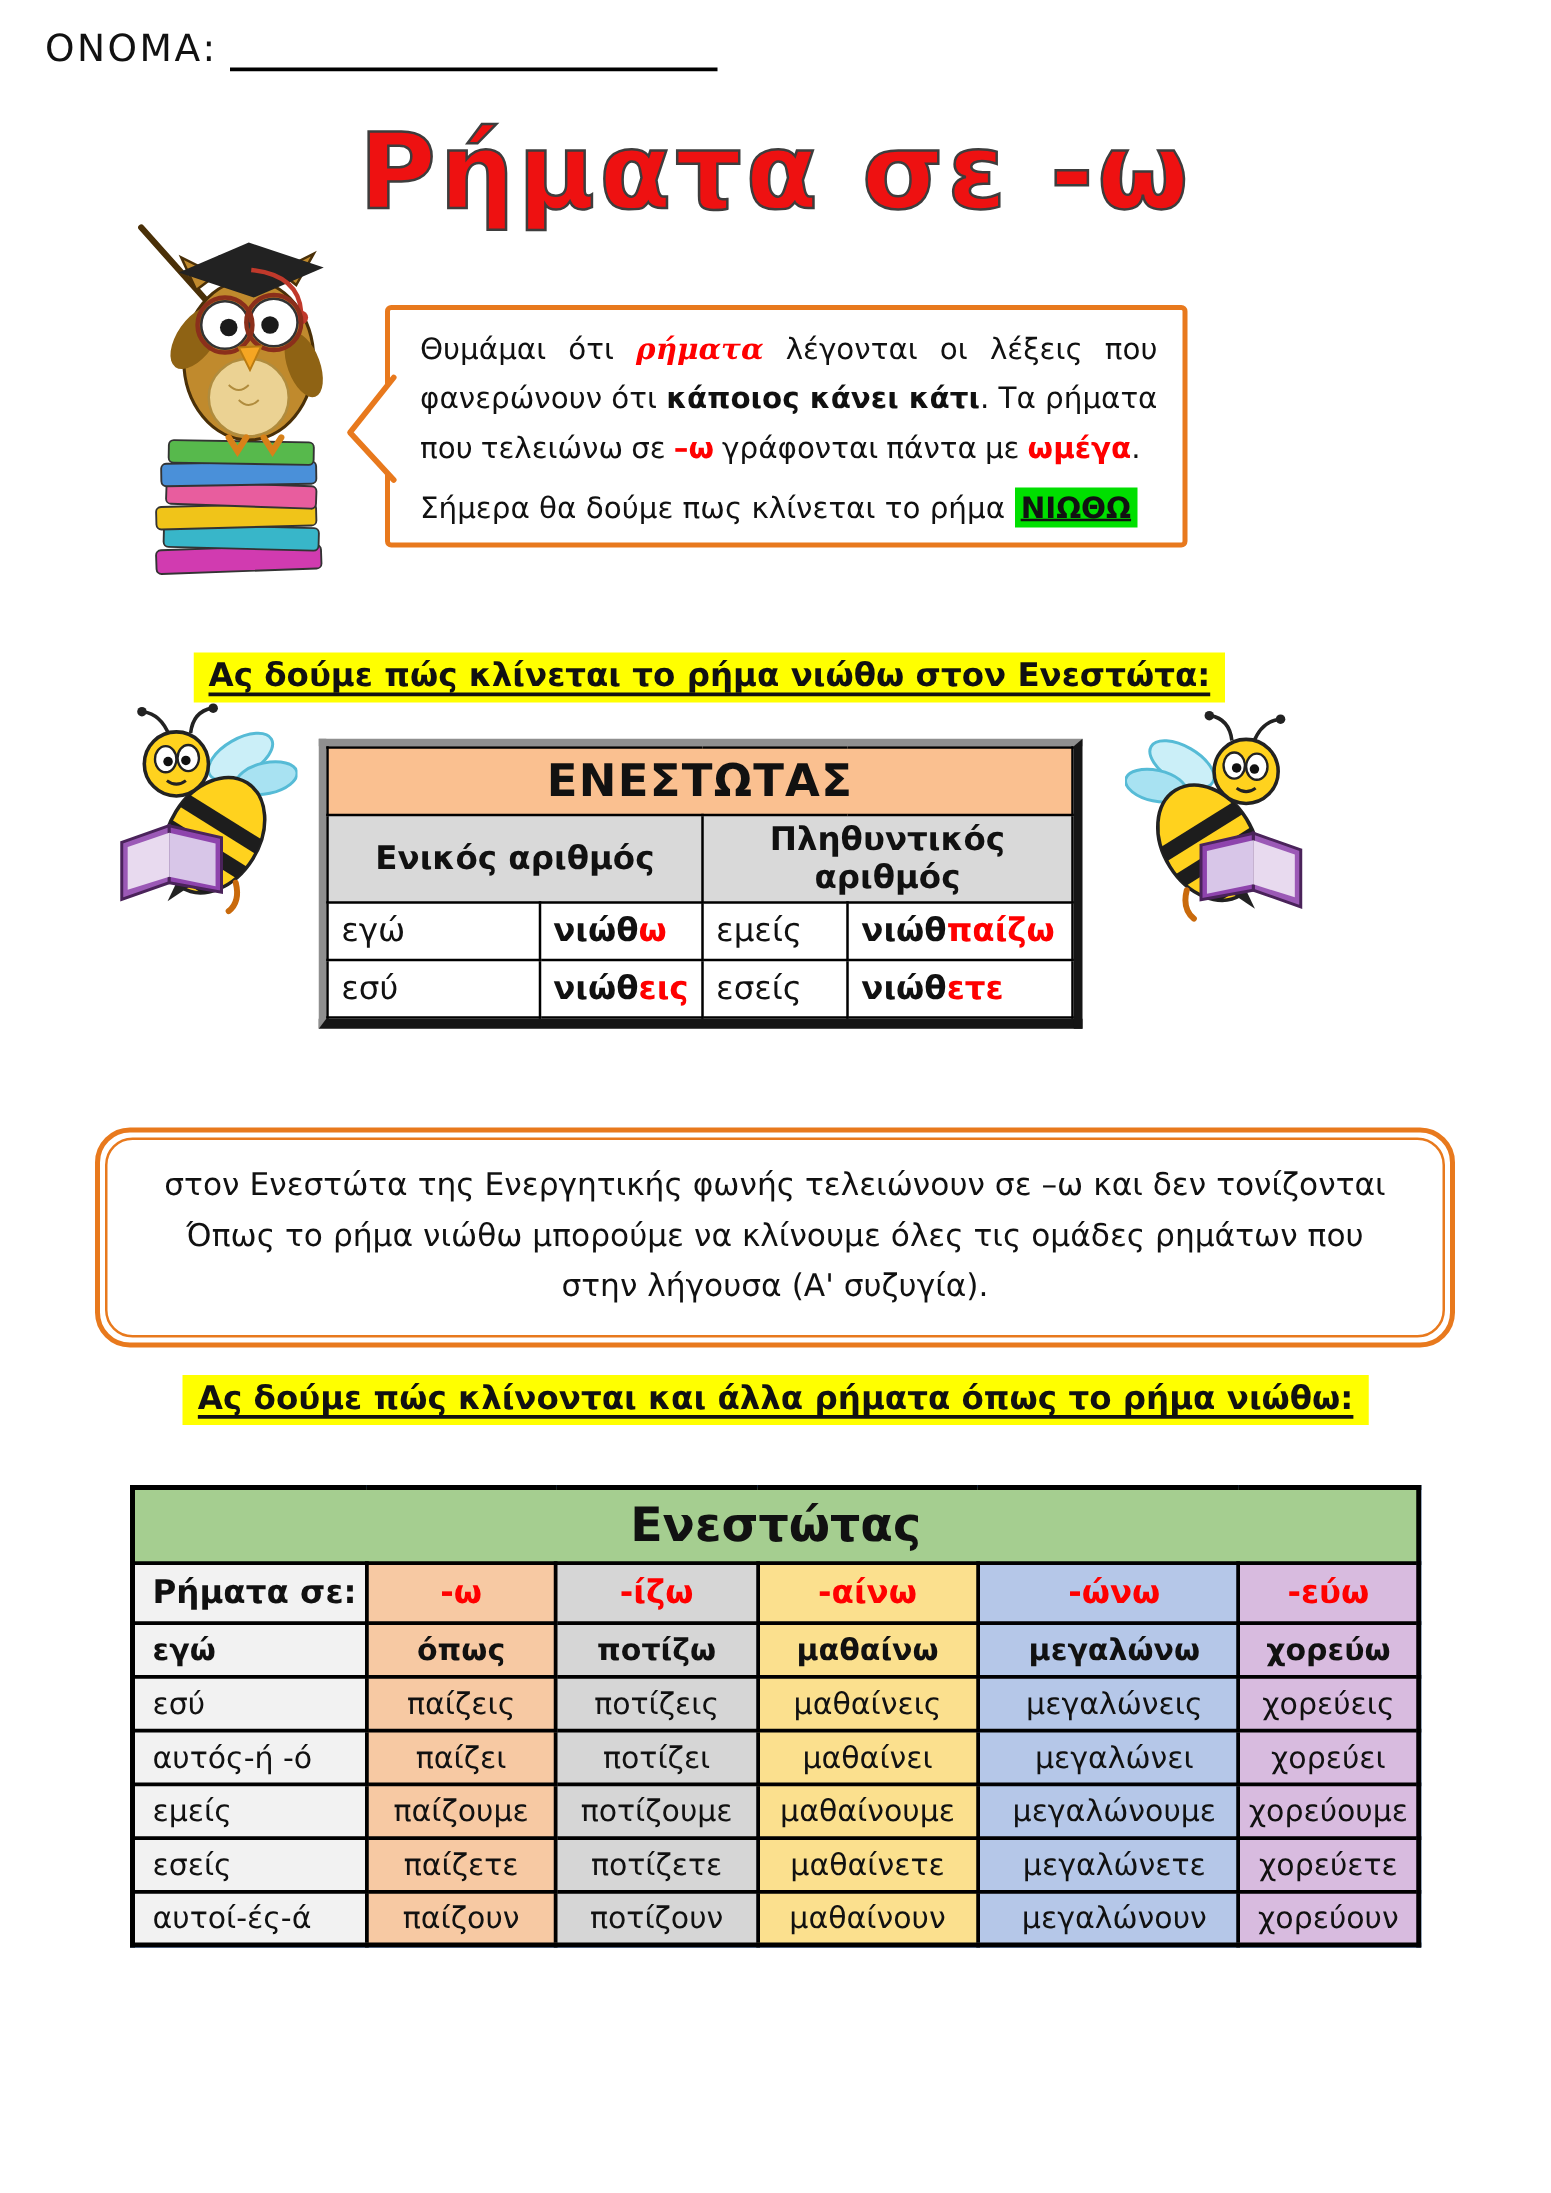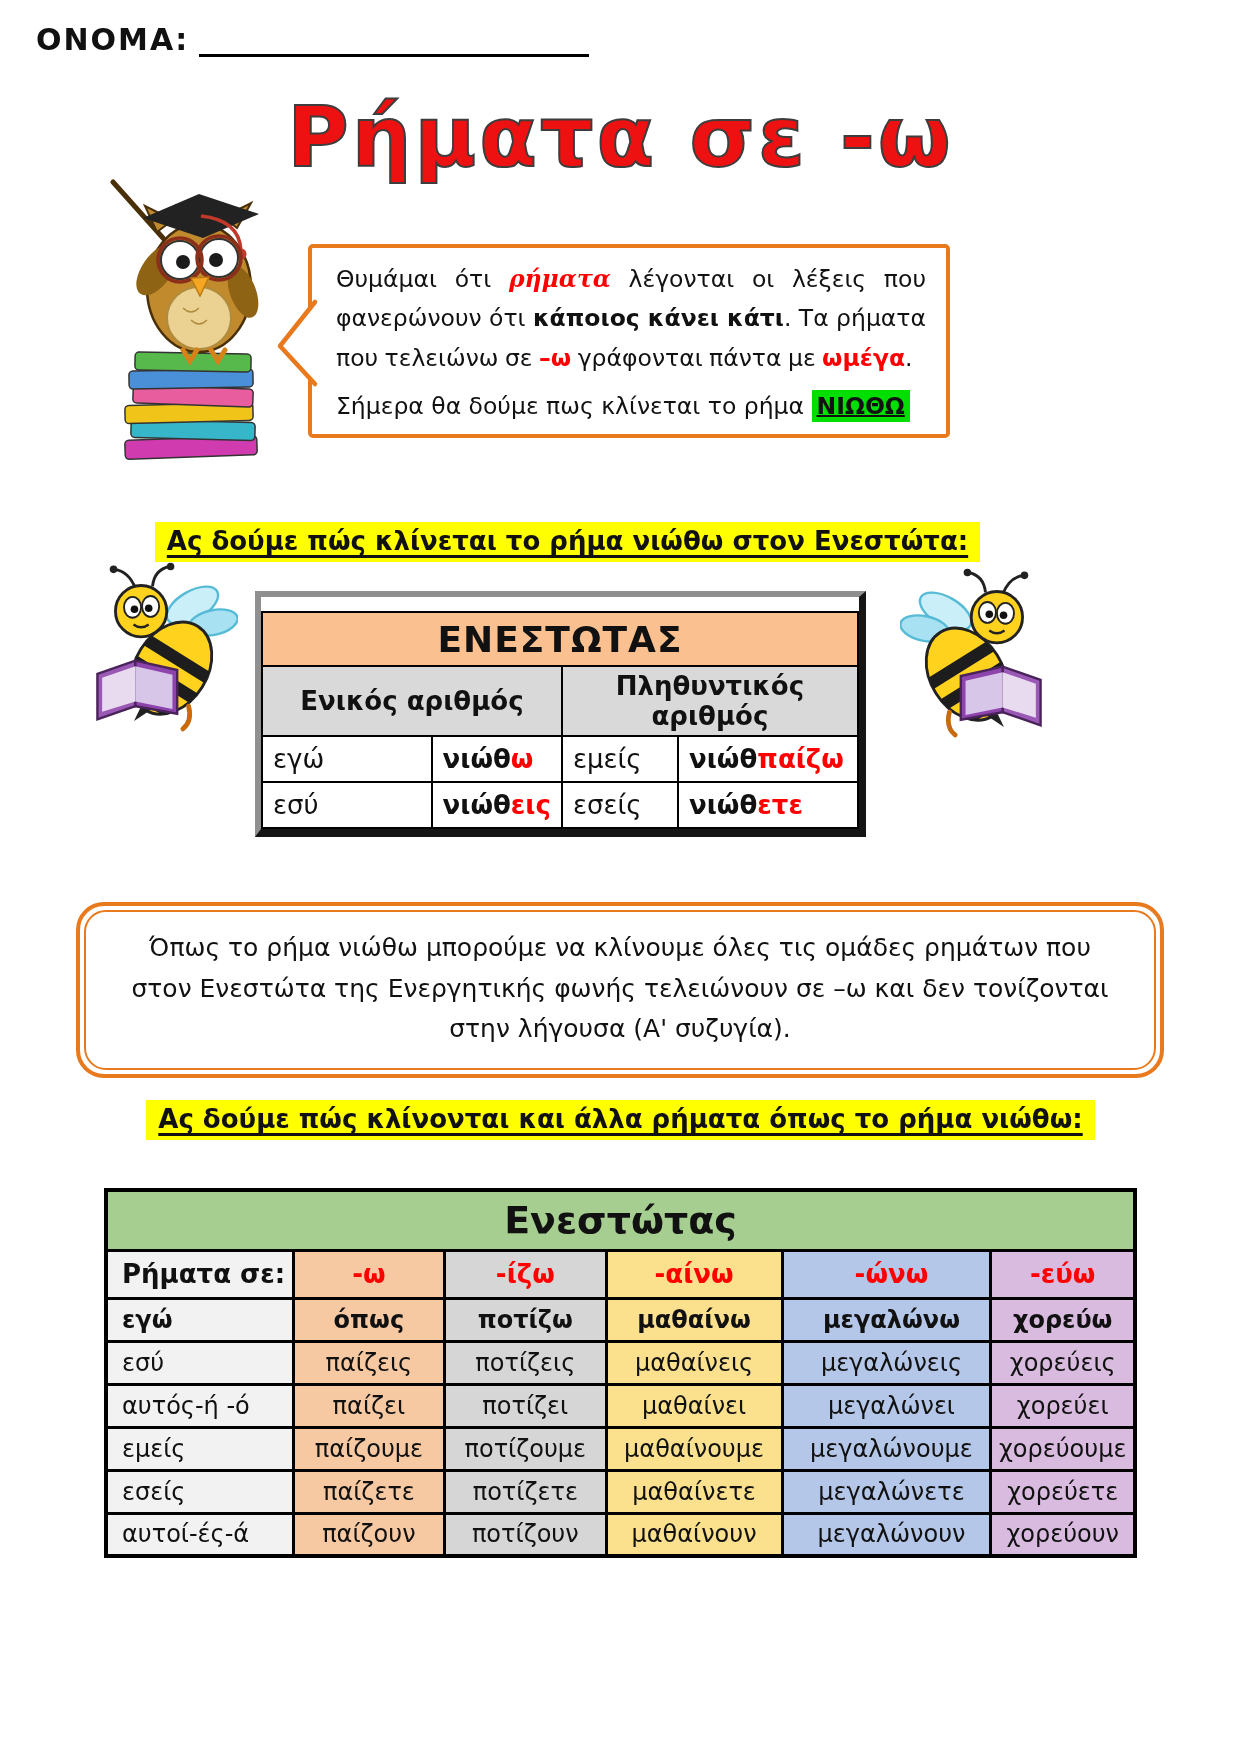--- a/index.html
+++ b/index.html
@@ -16,21 +16,21 @@
     --col-izo-bg:#D6D6D6;
     --col-aino-bg:#FBE08E;
     --col-ono-bg:#B5C7E8;
     --col-evo-bg:#D8BBDF;
   }
   html,body{margin:0;padding:0;background:#fff;}
   .page{position:relative;width:1241px;height:1754px;background:#fff;overflow:hidden;
         font-family:"DejaVu Sans",sans-serif;color:#111;}
 
   
-  .name-row{position:absolute;left:36px;top:20px;font-size:30px;font-weight:700;letter-spacing:2px;}
+  .name-row{position:absolute;left:36px;top:20px;font-size:30px;font-weight:400;letter-spacing:2px;}
   .name-blank{display:inline-block;width:390px;height:34px;border-bottom:3px solid #000;
               vertical-align:bottom;margin-left:10px;}
 
   
   .page-title{position:absolute;left:0;right:0;top:88px;text-align:center;
               font-size:84px;font-weight:700;letter-spacing:3px;color:var(--title-red);
               -webkit-text-stroke:2px #3d3d3d;}
 
   
   .owl{position:absolute;left:86px;top:166px;width:202px;height:300px;}
@@ -57,21 +57,21 @@
 
   
   .bee{position:absolute;width:152px;height:192px;}
   .bee-left{left:86px;top:556px;}
   .bee-right{left:900px;top:562px;transform:scaleX(-1);}
 
   
   .table1-frame{position:absolute;left:255px;top:591px;
                 border-top:6px solid #8f8f8f;border-left:6px solid #8f8f8f;
                 border-bottom:8px solid #151515;border-right:7px solid #151515;}
-  .table1{border-collapse:collapse;width:598px;background:#fff;margin-top:14px;}
+  .table1{border-collapse:collapse;width:598px;background:#fff;}
   .table1 td{border:2px solid #000;font-size:26px;padding:4px 10px;height:46px;box-sizing:border-box;}
   .t1-title td{background:var(--table1-header-bg);text-align:center;font-size:36px;
                font-weight:700;height:54px;letter-spacing:1px;}
   .t1-sub td{background:var(--table1-subheader-bg);text-align:center;font-weight:700;}
   .table1 .verb{font-weight:700;}
   .table1 .end{color:var(--red-text);}
 
   
   .infobox-outer{position:absolute;left:76px;top:902px;width:1088px;box-sizing:border-box;
                  border:4px solid var(--accent-orange);border-radius:28px;padding:4px;background:#fff;}
@@ -250,22 +250,22 @@
           <td class="verb"><span class="stem">νιώθ</span><span class="end">εις</span></td>
           <td>εσείς</td>
           <td class="verb"><span class="stem">νιώθ</span><span class="end">ετε</span></td>
         </tr>
       </tbody>
     </table>
   </div>
 
   <div class="infobox-outer">
     <div class="infobox-inner">
+      <div>στον Ενεστώτα της Ενεργητικής φωνής τελειώνουν σε –ω και δεν τονίζονται</div>
       <div>Όπως το ρήμα νιώθω μπορούμε να κλίνουμε όλες τις ομάδες ρημάτων που</div>
-      <div>στον Ενεστώτα της Ενεργητικής φωνής τελειώνουν σε –ω και δεν τονίζονται</div>
       <div>στην λήγουσα (Α' συζυγία).</div>
     </div>
   </div>
 
   <div class="heading heading2">
     <span class="hl-yellow">Ας δούμε πώς κλίνονται και άλλα ρήματα όπως το ρήμα νιώθω:</span>
   </div>
 
   <table class="table2">
     <colgroup>

